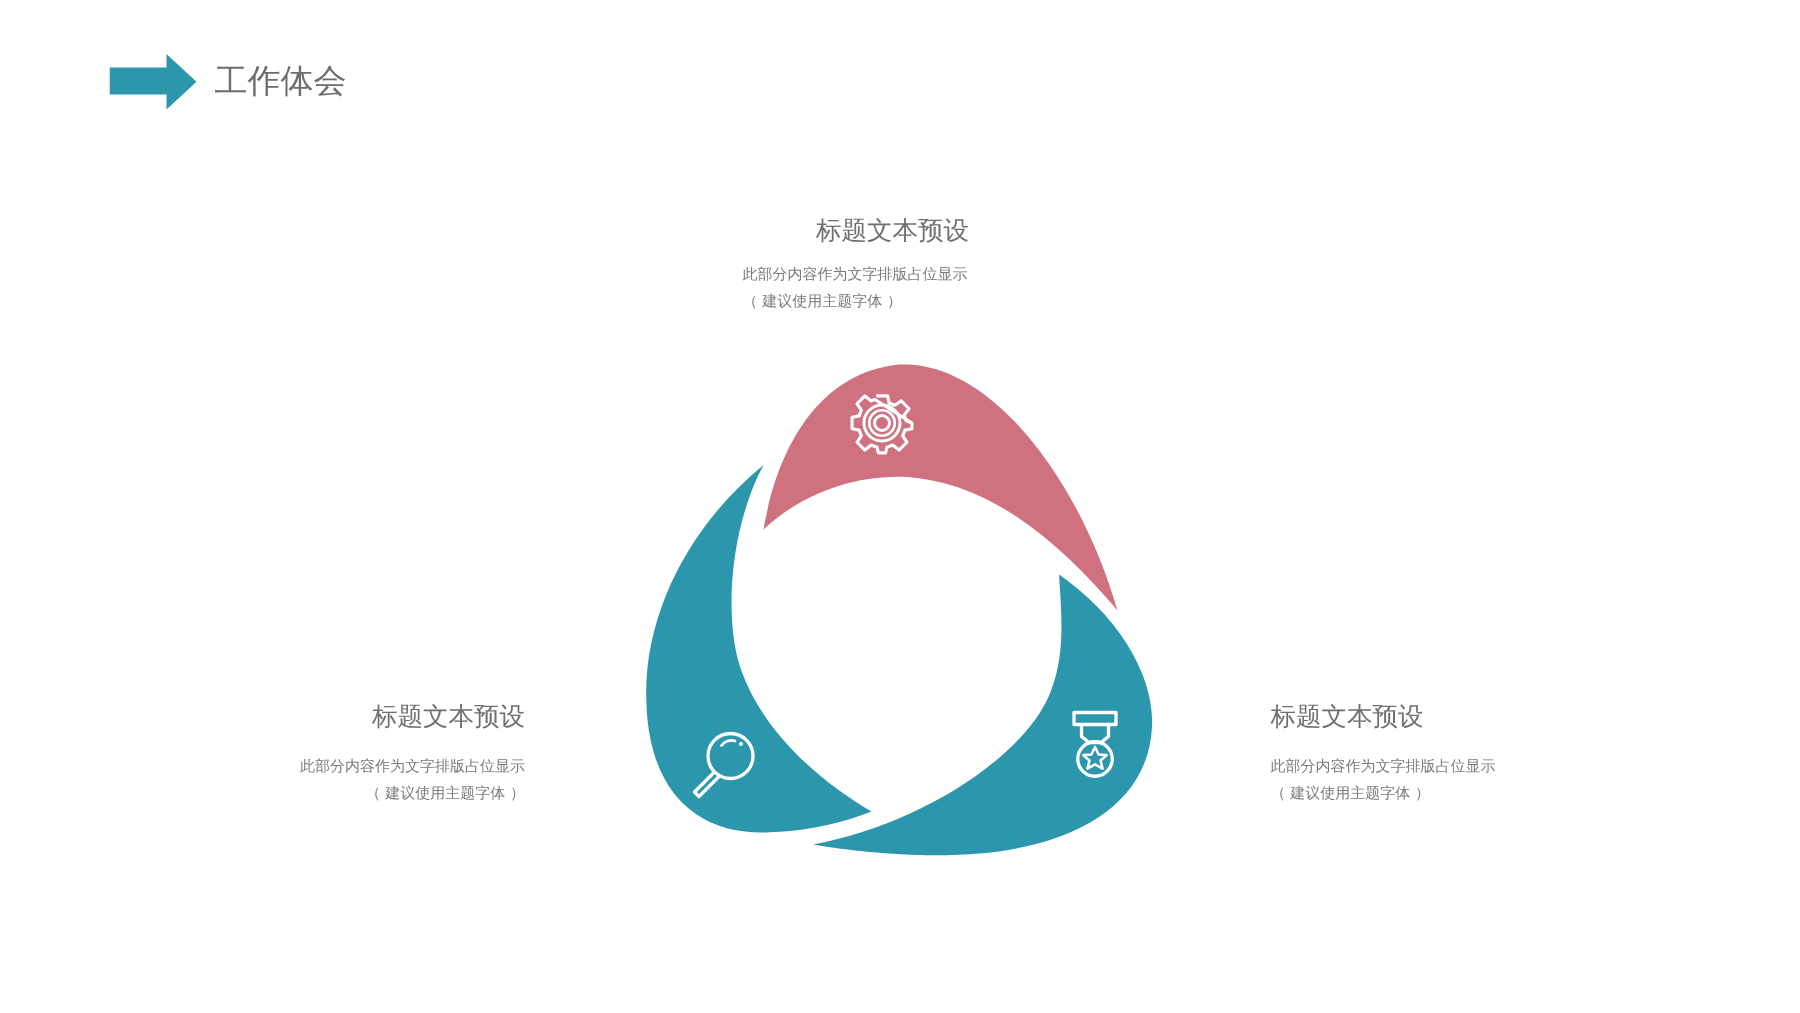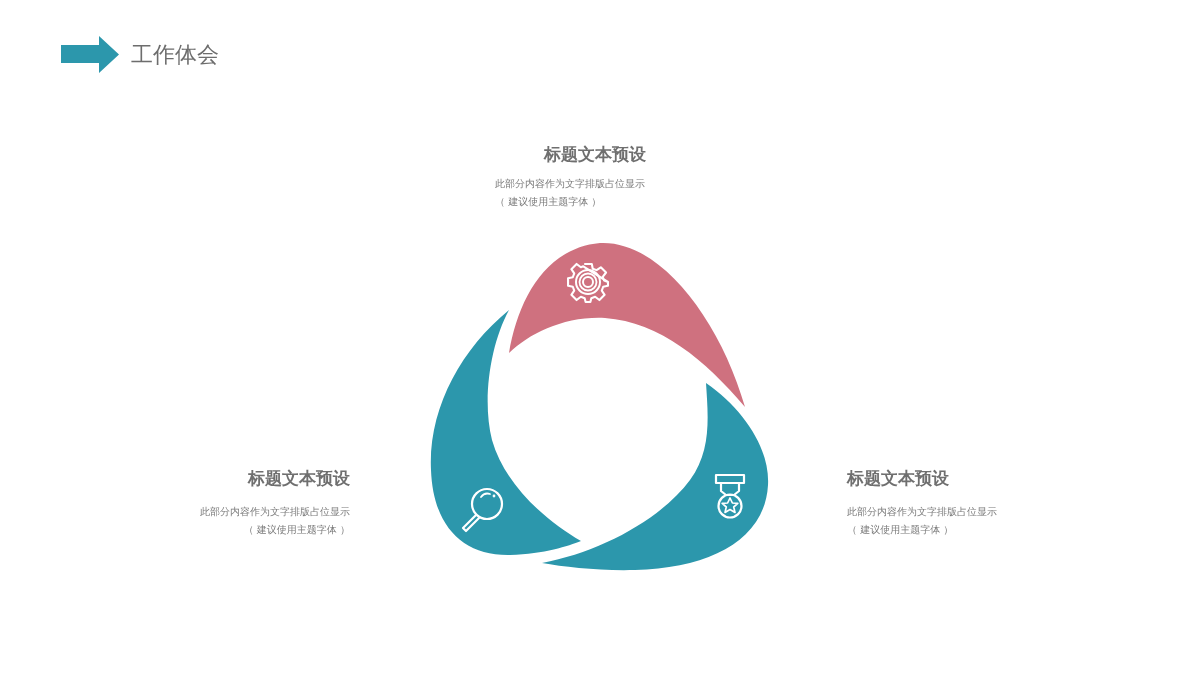--- a/index.html
+++ b/index.html
@@ -10,21 +10,21 @@
   body {
     width: 1200px;
     height: 675px;
     position: relative;
     overflow: hidden;
     font-family: "DejaVu Sans", "Liberation Sans", sans-serif;
     color: #6b6b6b;
   }
   .header {
     position: absolute;
-    left: 0;
+    left: 12px;
     top: 0;
     width: 1084px;
     height: 100px;
   }
   .header-arrow {
     position: absolute;
     left: 61px;
     top: 36px;
     width: 58px;
     height: 37px;
@@ -47,21 +47,20 @@
     height: 675px;
   }
   .text-block {
     position: absolute;
     white-space: nowrap;
   }
   .block-title {
     font-size: 17px;
     line-height: 22px;
     color: #6f6f6f;
-    font-weight: bold;
   }
   .block-desc {
     font-size: 10px;
     line-height: 18px;
     color: #7a7a7a;
   }
   .tb-top {
     left: 480px;
     top: 143px;
     width: 230px;

